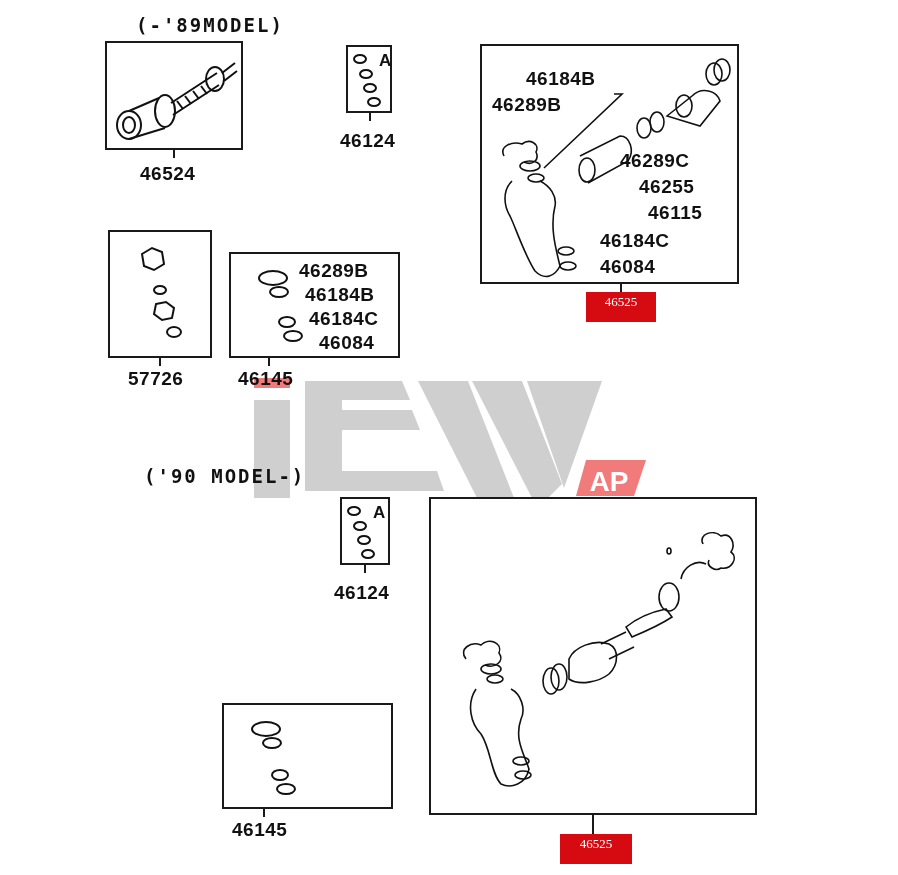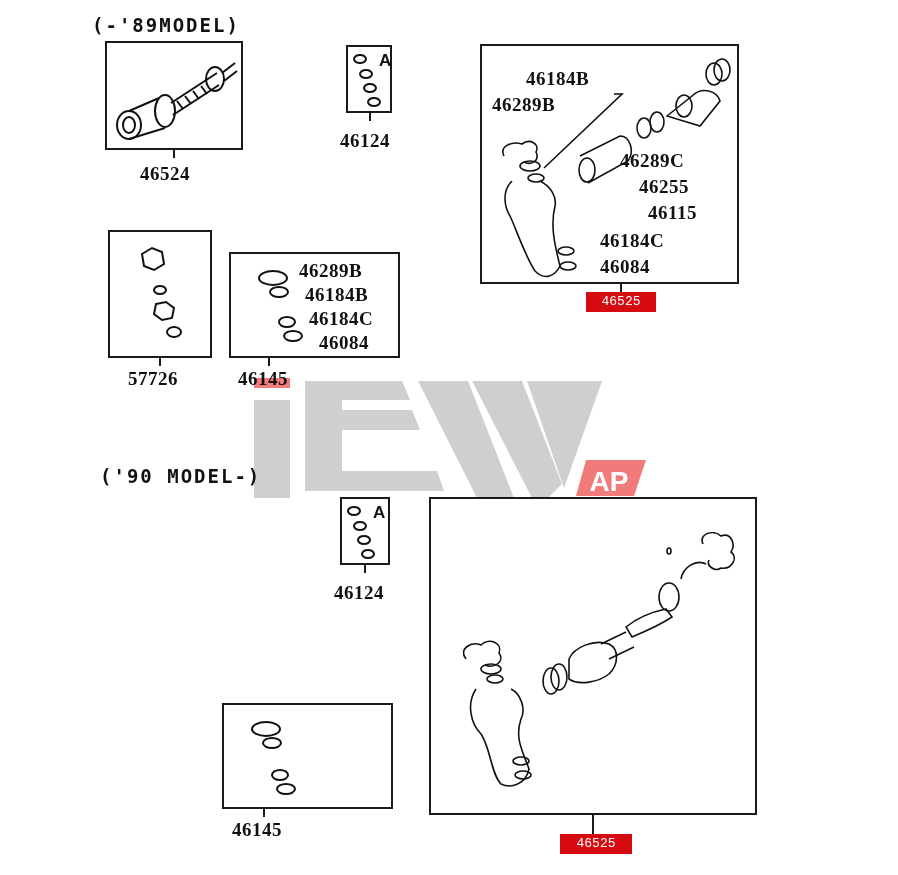--- a/index.html
+++ b/index.html
@@ -1,22 +1,22 @@
 <!DOCTYPE html>
 <html><head>
 <meta charset="utf-8">
 <style>
   html, body { margin:0; padding:0; background:#fff; }
   body { width:898px; height:875px; position:relative; overflow:hidden; font-family:"Liberation Sans", sans-serif; color:#111; }
   .abs { position:absolute; }
   .box { position:absolute; border:2px solid #1a1a1a; box-sizing:border-box; background:#fff; }
-  .lbl { position:absolute; font-family:Liberation Serif, serif; font-weight:bold; font-size:19px; letter-spacing:0.5px; color:#111; white-space:nowrap; }
-  .model { position:absolute; font-family:"DejaVu Sans Mono", monospace; font-weight:bold; font-size:19px; letter-spacing:2px; white-space:nowrap; }
+  .lbl { position:absolute; font-family:Liberation Sans, sans-serif; font-weight:bold; font-size:19px; letter-spacing:0.5px; color:#111; white-space:nowrap; }
+  .model { position:absolute; font-family:"DejaVu Sans Mono", monospace; font-weight:bold; font-size:19px; letter-spacing:2px; white-space:nowrap;margin-left:44px; }
   .tick { position:absolute; width:2px; background:#1a1a1a; }
-  .redtag { position:absolute; background:#d60b12; color:#fff; font-family:Liberation Mono, monospace; font-size:13px; text-align:center; line-height:20px; height:20px; }
+  .redtag { position:absolute; background:#d60b12; color:#fff; font-family:Liberation Serif, serif; font-size:13px; text-align:center; line-height:20px; height:30px; }
   svg { position:absolute; overflow:visible; }
   .wm { position:absolute; }
 </style>
 </head>
 <body>
 
 <div class="wm" style="left:252px;top:378px;width:400px;height:120px;">
   <svg width="400" height="120">
     <rect x="2" y="0" width="36" height="10" fill="#f17b7b"></rect>
     <rect x="2" y="22" width="36" height="98" fill="#cfcfcf"></rect>

